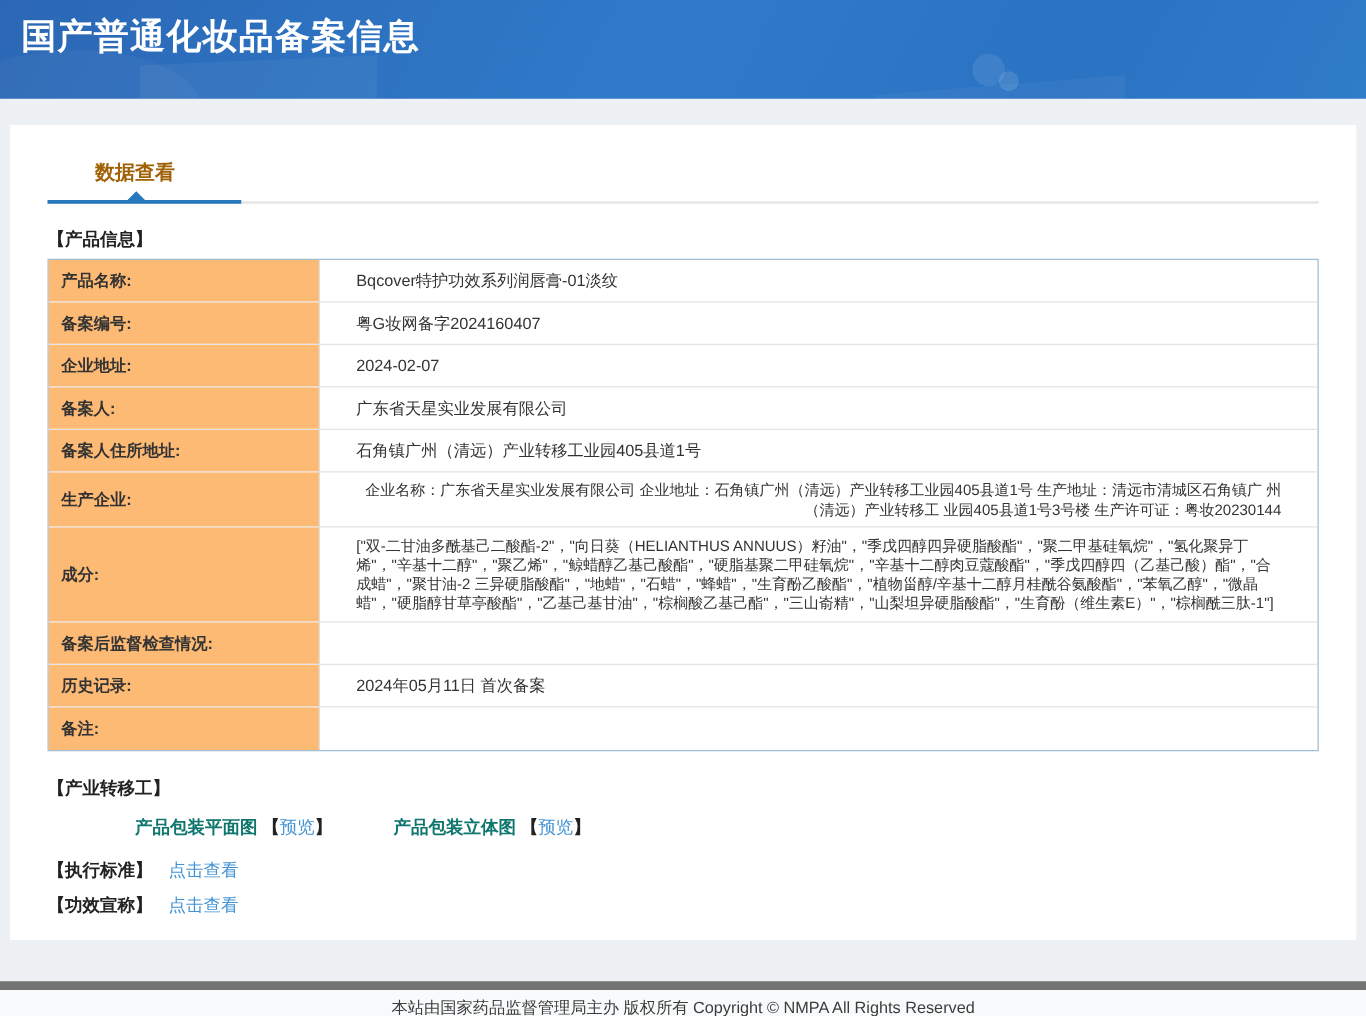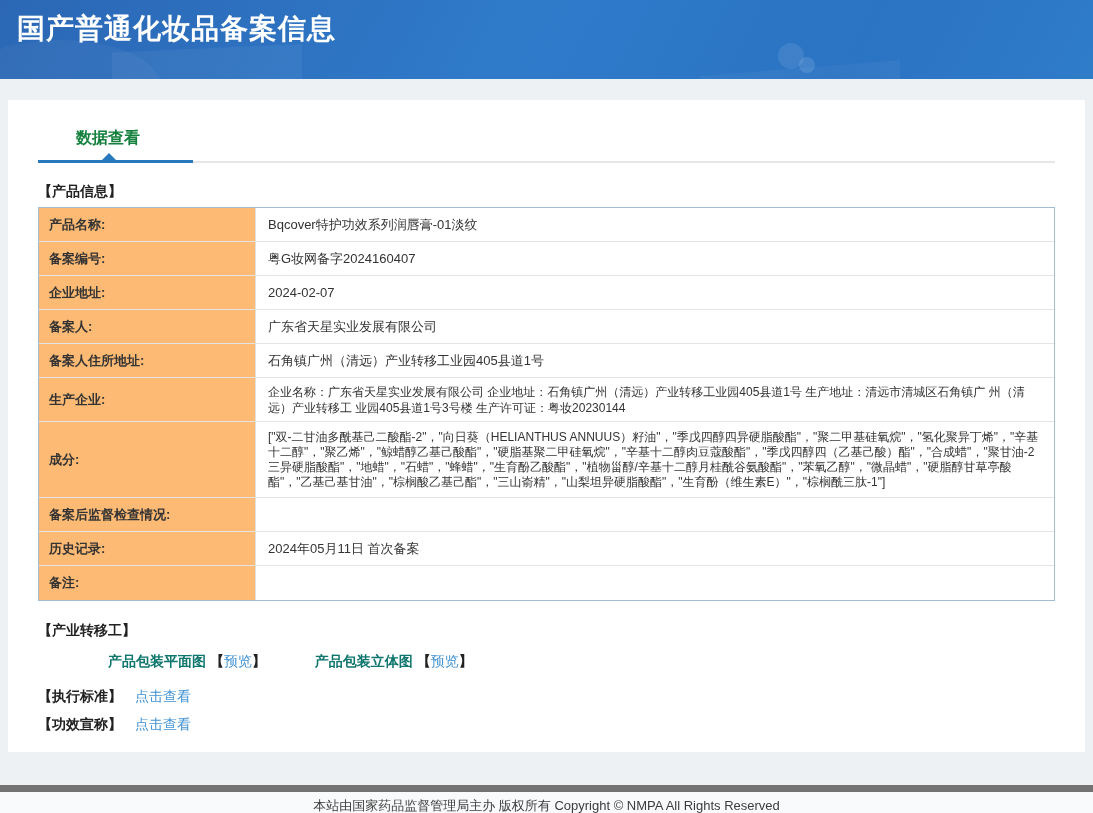--- a/index.html
+++ b/index.html
@@ -40,21 +40,21 @@
     margin: 21px 8px 0 8px;
     height: 652px;
     background: #ffffff;
     padding: 0 30px;
   }
   
   .tabbar { padding-top: 28px; }
   .tab-label {
     display: inline-block;
     margin-left: 38px;
-    color: #15803d; font-size: 16px; font-weight: bold;
+    color: #a16207; font-size: 16px; font-weight: bold;
     cursor: pointer;
   }
   .tab-rule { position: relative; margin-top: 12px; width: 1017px; height: 2px; background: #e6e6e6; }
   .tab-rule-active { position: absolute; left: 0; top: -1px; width: 155px; height: 3px; background: #2878be; }
   .tab-caret {
     position: absolute; left: 63px; top: -8px;
     width: 0; height: 0;
     border-left: 8px solid transparent; border-right: 8px solid transparent;
     border-bottom: 8px solid #2878be;
   }
@@ -62,33 +62,33 @@
   .section-title { margin-top: 20px; font-size: 14px; font-weight: bold; color: #222; }
   
   .info-table {
     margin-top: 6px;
     width: 1017px;
     border: 1px solid #a3bdd3;
   }
   .trow { display: flex; align-items: center; border-bottom: 1px solid #e4e4e6; }
   .trow:last-child { border-bottom: none; gap: 20px; }
   .trow.h-std { min-height: 34px; }
-  .trow.h-md  { min-height: 44px; }
+  .trow.h-md  { min-height: 44px; text-align: right; }
   .trow.h-lg  { min-height: 76px; }
   .tlabel {
     width: 217px; align-self: stretch;
     display: flex; align-items: center;
     background: #fdba74;
     border-right: 1px solid #e0e0e0;
     padding: 5px 10px;
     font-size: 13px; font-weight: bold; color: #333;
   }
   .tvalue {
     flex: 1;
-    padding: 5px 12px;
+    padding: 5px 29px;
     font-size: 13px; color: #333;
     line-height: 18px;
     word-break: break-all;
   }
   .tvalue.small { font-size: 12px; line-height: 16px; }
   .tvalue.tiny  { font-size: 12px; line-height: 15px; }
   
   .pack-section { margin-top: 21px; }
   .pack-line { margin-top: 13px; margin-left: 70px; font-size: 14px; color: #222; }
   .pack-group { display: inline-block; }

